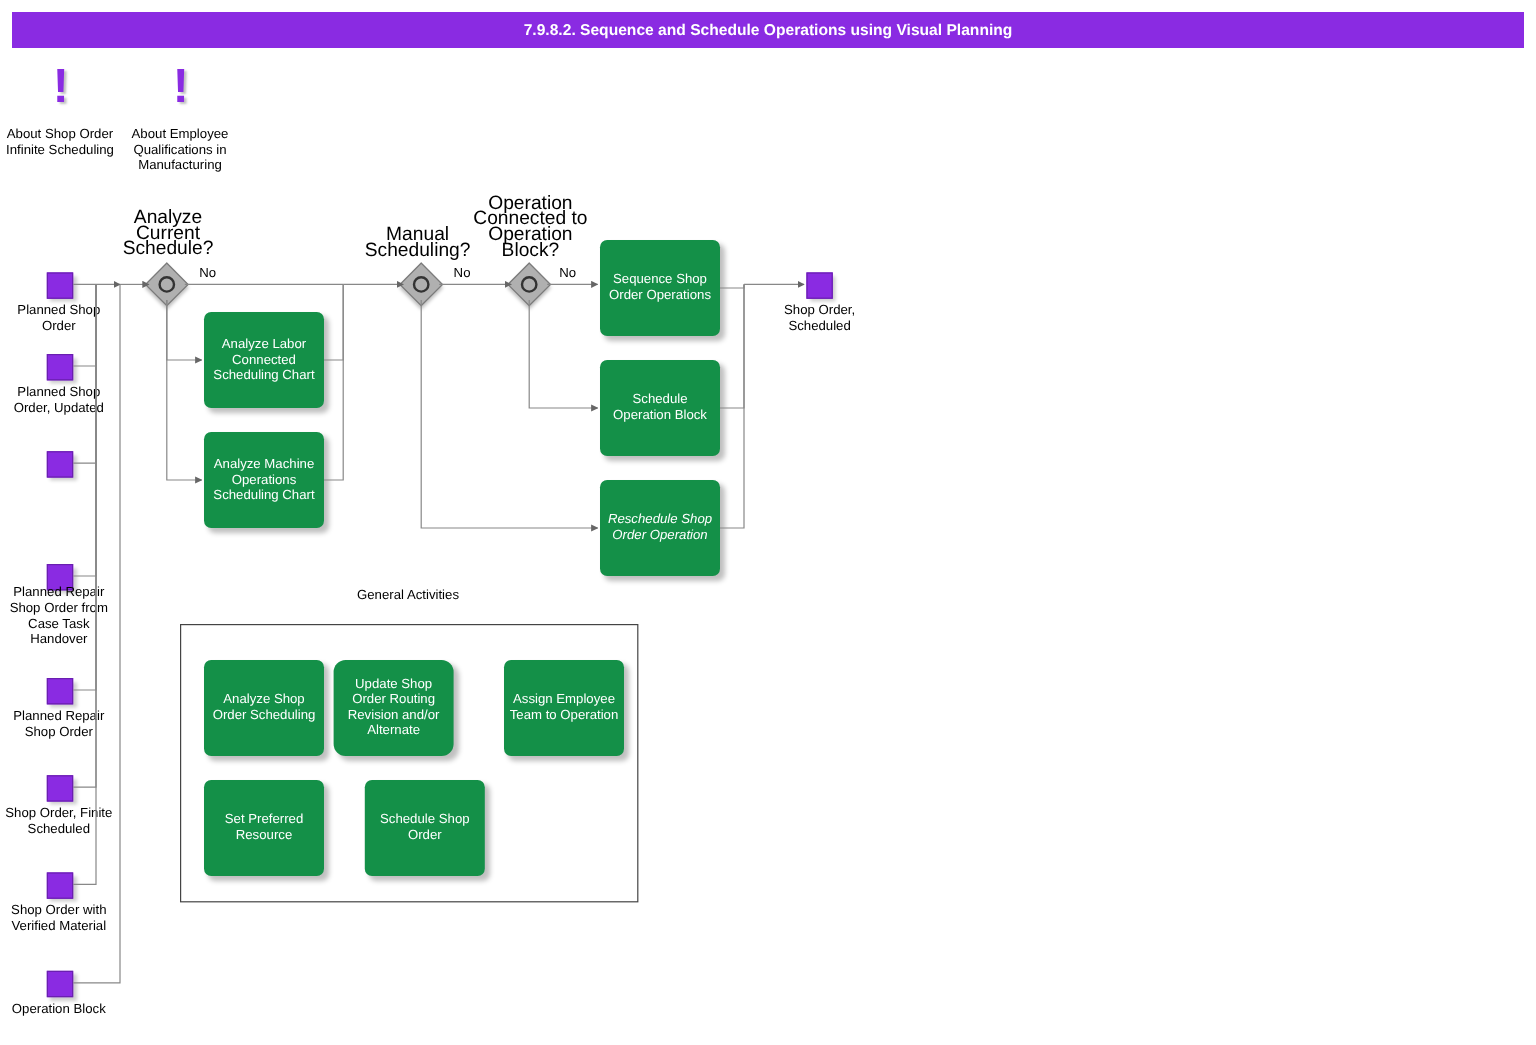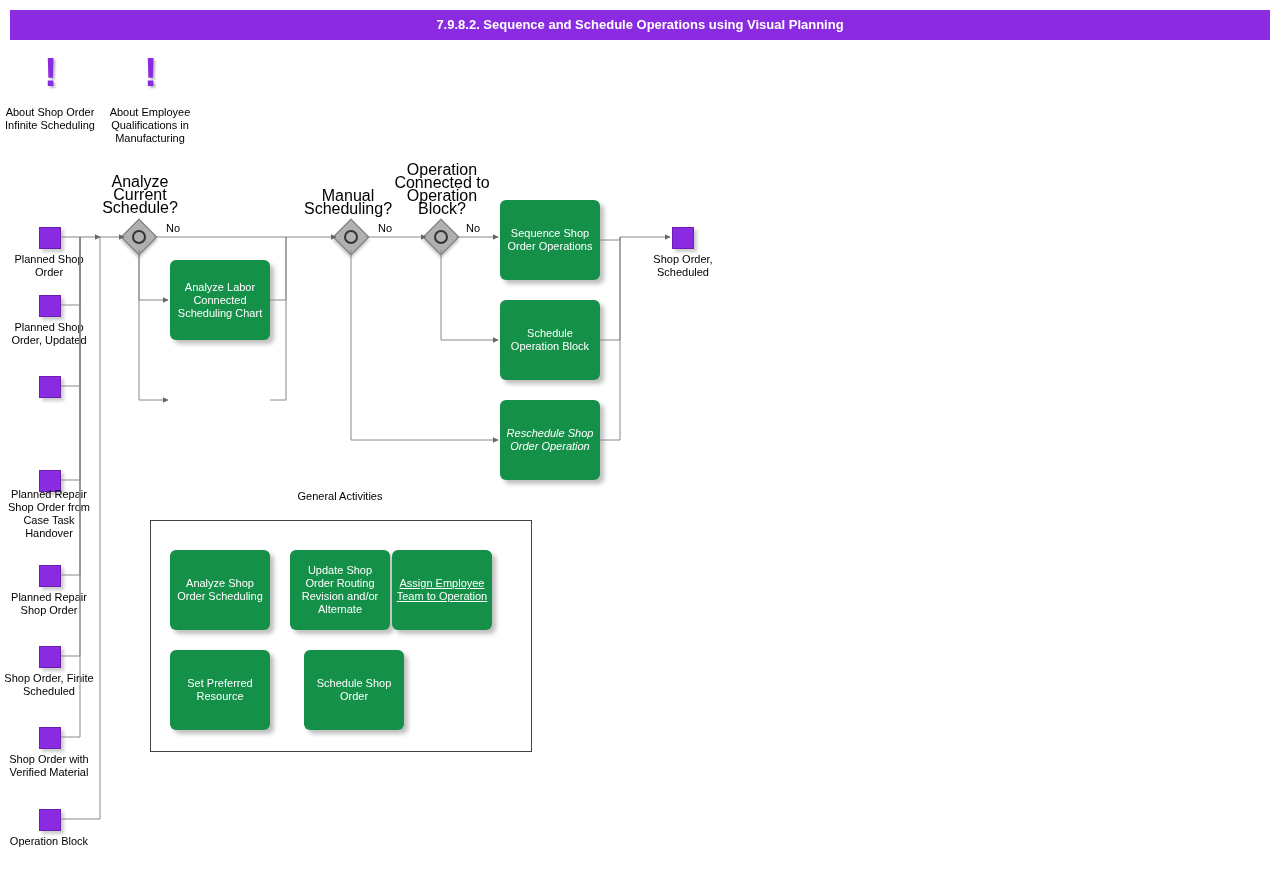--- a/index.html
+++ b/index.html
@@ -179,20 +179,23 @@
   <div class="gateway" style="left:126px; top:224px;">
     <div class="gateway-inner"></div>
     <div class="gateway-circle"></div>
   </div>
   <div class="gw-label" style="left:90px; top:175px;">Analyze Current Schedule?</div>
   <div class="gw-edge-label" style="left:166px; top:222px;">No</div>
 
   <div class="activity" style="left:170px; top:260px;">
     <span>Analyze Labor Connected Scheduling Chart</span>
   </div>
+  <div class="activity" style="left:170px; top:360px;">
+    <span>Analyze Machine Operations Scheduling Chart</span>
+  </div>
 
   <div class="gateway" style="left:338px; top:224px;">
     <div class="gateway-inner"></div>
     <div class="gateway-circle"></div>
   </div>
   <div class="gw-label" style="left:298px; top:189px;">Manual Scheduling?</div>
   <div class="gw-edge-label" style="left:378px; top:222px;">No</div>
 
   <div class="gateway" style="left:428px; top:224px;">
     <div class="gateway-inner"></div>
@@ -213,24 +216,24 @@
 
   <div class="event" style="left:672px; top:227px;"></div>
   <div class="ev-label" style="left:638px; top:253px;">Shop Order, Scheduled</div>
 
   <div class="group-label" style="left:290px; top:490px;">General Activities</div>
   <div class="group-box" style="left:150px; top:520px; width:380px; height:230px;"></div>
 
   <div class="activity" style="left:170px; top:550px;justify-content:flex-end;">
     <span>Analyze Shop Order Scheduling</span>
   </div>
-  <div class="activity" style="left:290px; top:550px;">
+  <div class="activity" style="left:278px; top:550px;border-radius:10px;">
     <span>Update Shop Order Routing Revision and/or Alternate</span>
   </div>
-  <div class="activity" style="left:392px; top:550px;text-decoration:underline;">
+  <div class="activity" style="left:420px; top:550px;">
     <span>Assign Employee Team to Operation</span>
   </div>
   <div class="activity" style="left:170px; top:650px;">
     <span>Set Preferred Resource</span>
   </div>
   <div class="activity" style="left:304px; top:650px;">
     <span>Schedule Shop Order</span>
   </div>
 
   <svg class="connectors">

